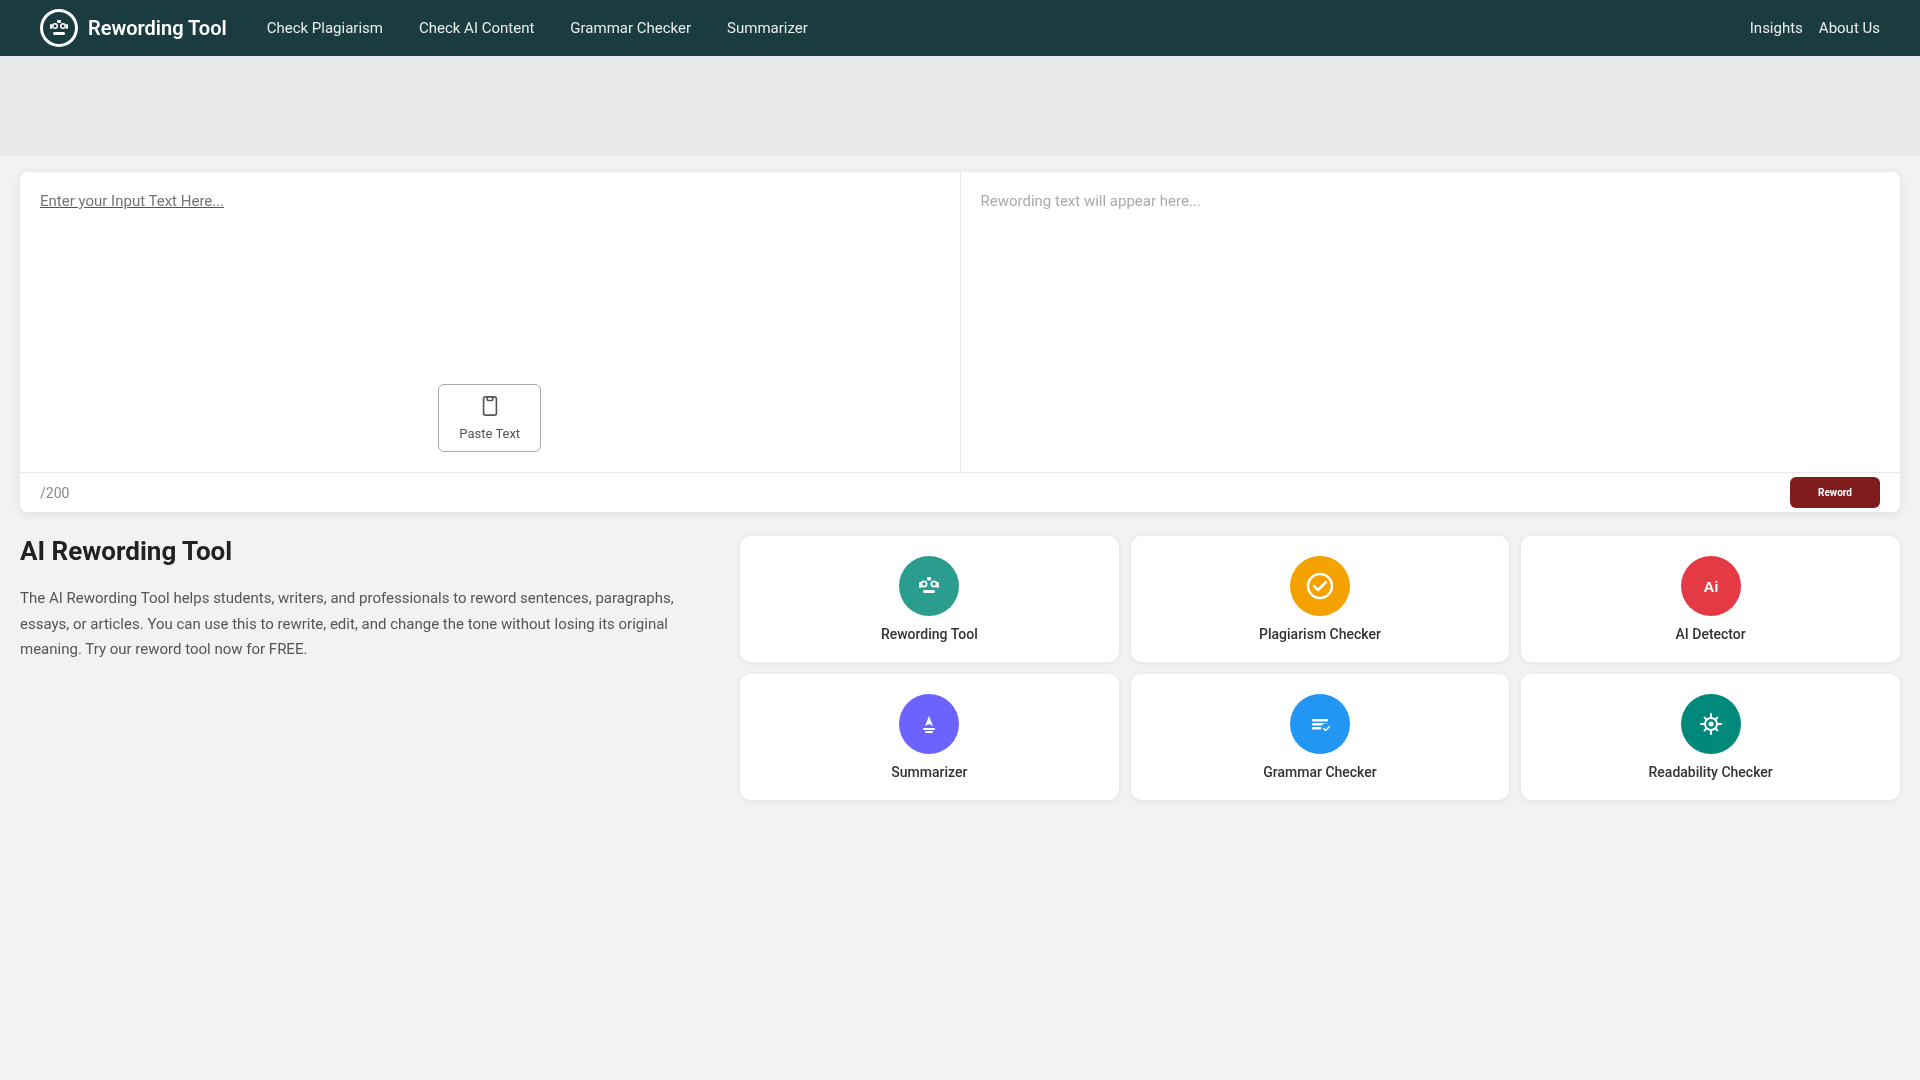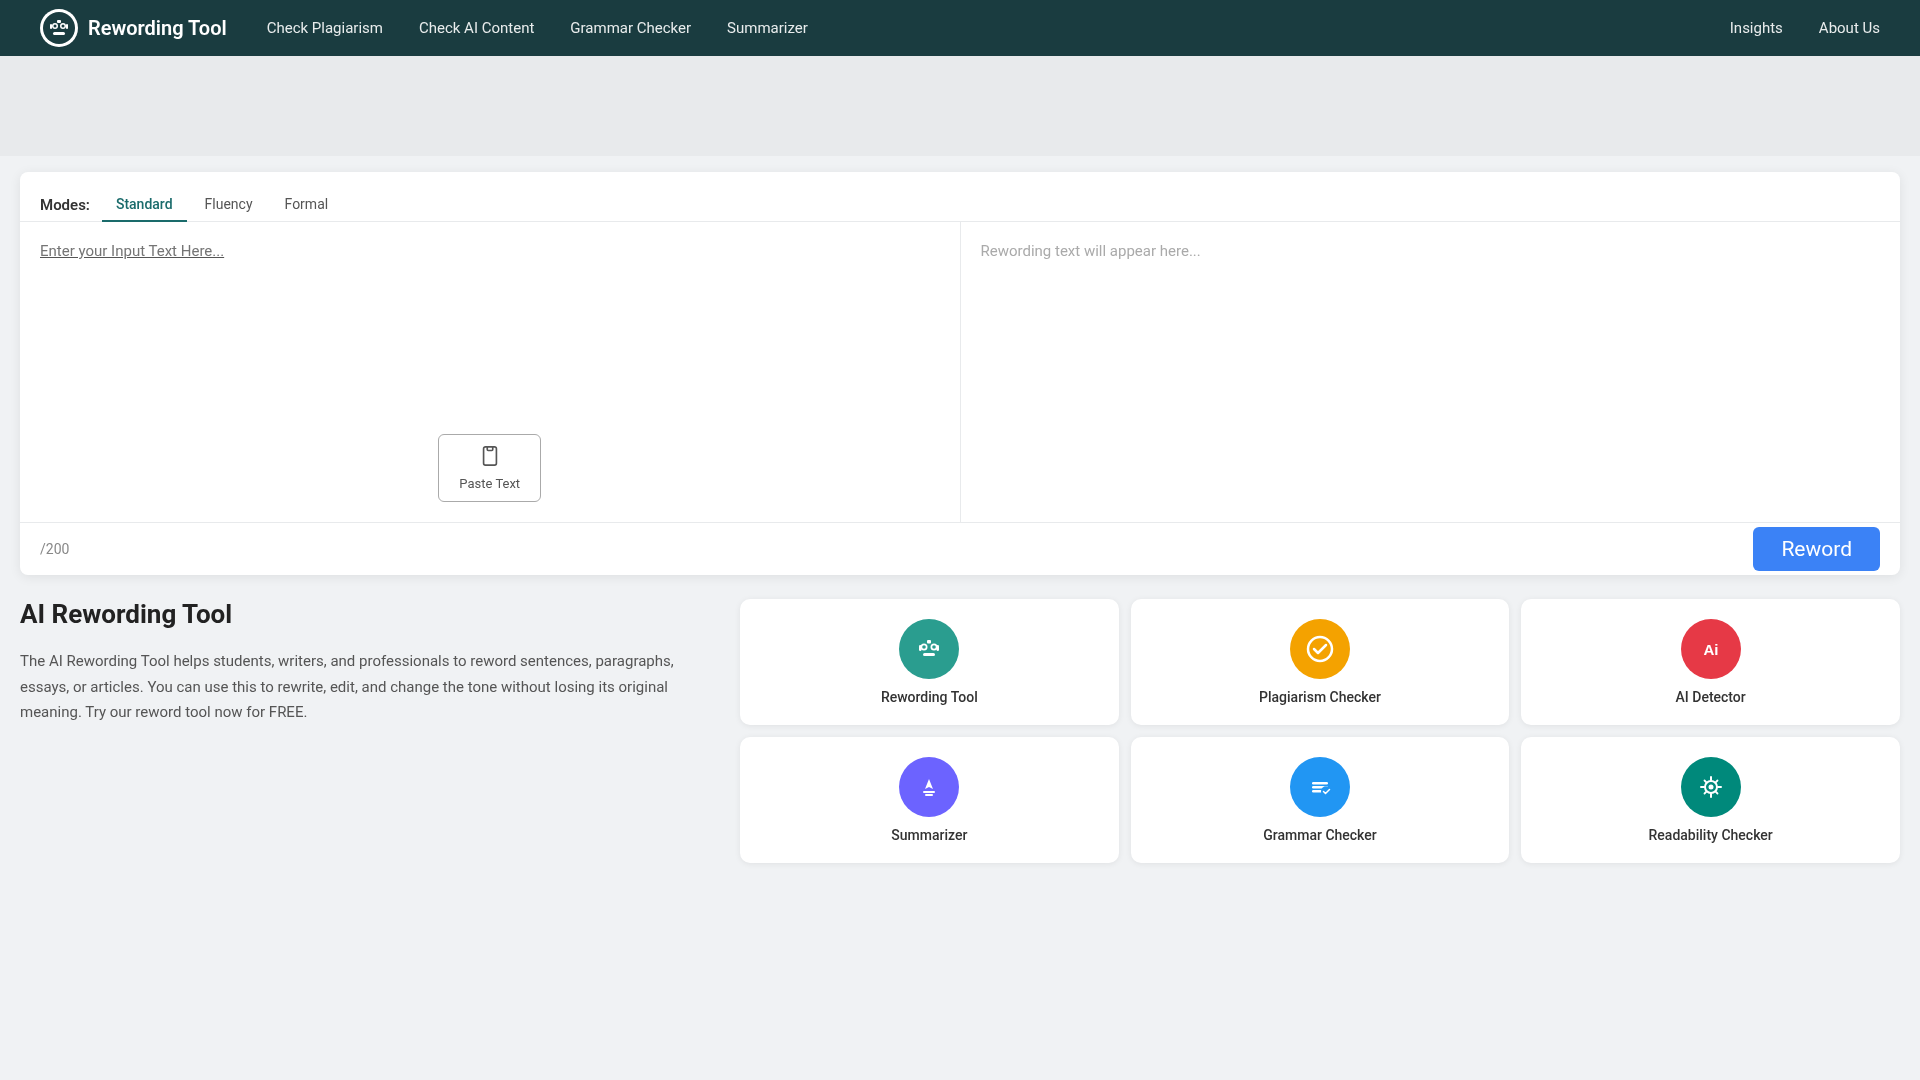--- a/index.html
+++ b/index.html
@@ -44,21 +44,21 @@
     nav a {
       color: rgba(255,255,255,0.9);
       text-decoration: none;
       font-size: 15px;
       font-weight: 400;
       cursor: pointer;
     }
     .nav-right {
       display: flex;
       align-items: center;
-      gap: 36px;
+      gap: 16px;
     }
     .nav-right a {
       color: rgba(255,255,255,0.9);
       text-decoration: none;
       font-size: 15px;
       cursor: pointer;
     }
 
     
     .banner {
@@ -172,27 +172,27 @@
       align-items: center;
       justify-content: space-between;
       padding: 4px 20px;
       border-top: 1px solid #e8eaec;
     }
     .char-count {
       font-size: 14px;
       color: #888;
     }
     .reword-btn {
-      background: #3b82f6;
+      background: #7f1d1d;
       color: white;
       border: none;
       border-radius: 6px;
       padding: 10px 28px;
-      font-size: 21px;
-      font-weight: 400;
+      font-size: 10px;
+      font-weight: 700;
       cursor: pointer;
       font-family: inherit;
     }
 
     
     .content-section {
       display: flex;
       gap: 20px;
       margin: 24px 20px;
       align-items: flex-start;
@@ -282,26 +282,20 @@
   <div class="nav-right">
     <a>Insights</a>
     <a>About Us</a>
   </div>
 </header>
 
 <div class="banner"></div>
 
 <div class="tool-card">
 
-  <div class="modes-bar">
-    <span class="modes-label">Modes:</span>
-    <div class="mode-tab active">Standard</div>
-    <div class="mode-tab">Fluency</div>
-    <div class="mode-tab">Formal</div>
-  </div>
 
   <div class="text-areas">
     <div class="input-area">
       <textarea class="text-input" placeholder="Enter your Input Text Here..." style=""></textarea>
       <div class="paste-btn-container">
         <button class="paste-btn">
           <span class="clipboard-icon">
             <svg width="22" height="22" viewBox="0 0 24 24" fill="none" stroke="#555" stroke-width="1.8" stroke-linecap="round" stroke-linejoin="round">
               <rect x="9" y="2" width="6" height="4" rx="1" ry="1"></rect>
               <path d="M9 2H7a2 2 0 0 0-2 2v16a2 2 0 0 0 2 2h10a2 2 0 0 0 2-2V4a2 2 0 0 0-2-2h-2"></path>

